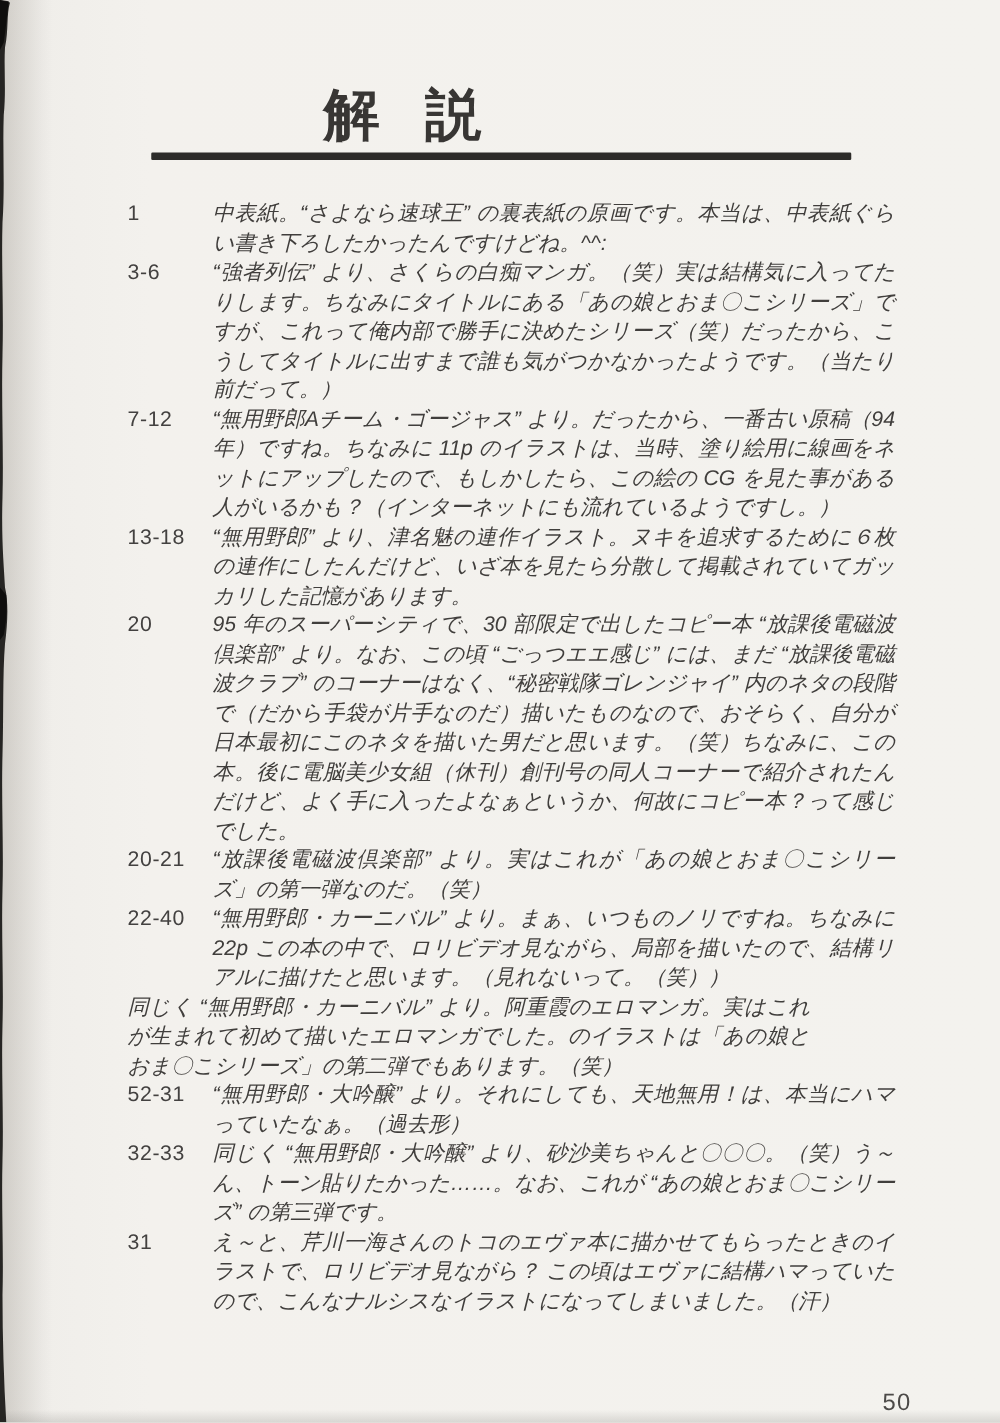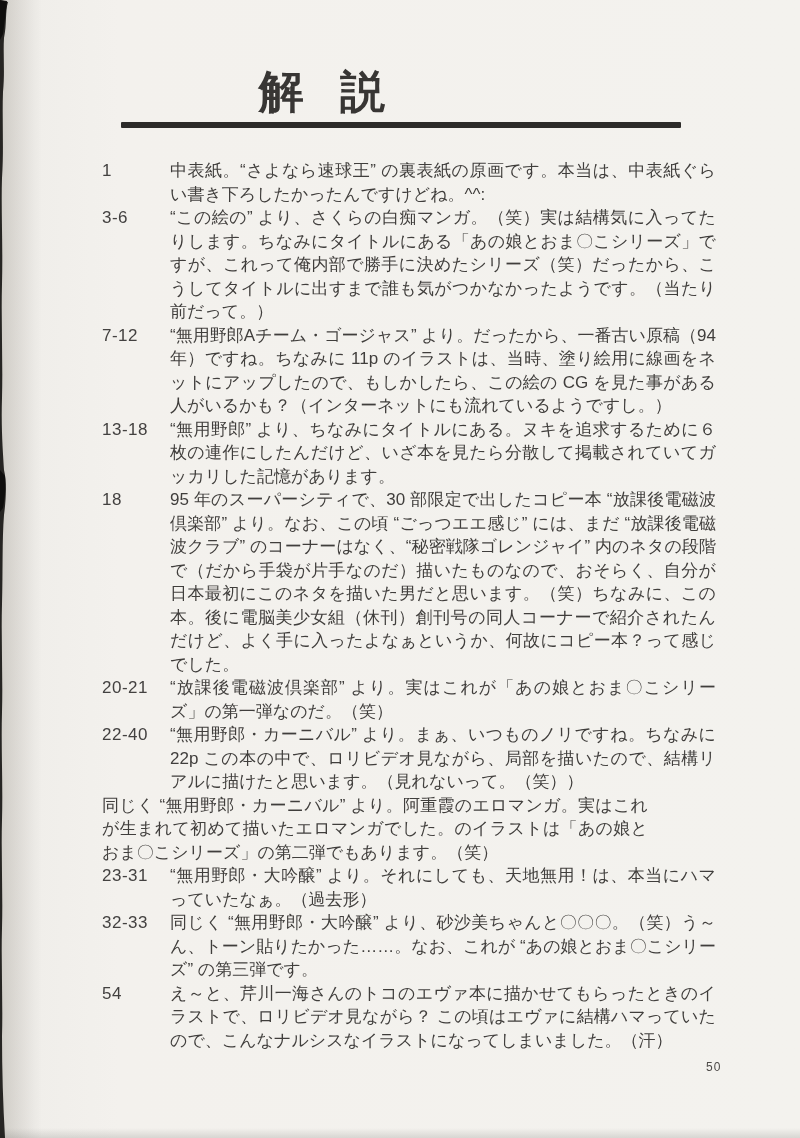--- a/index.html
+++ b/index.html
@@ -71,26 +71,27 @@
   .entry .num {
     flex: 0 0 68px;
     width: 68px;
     letter-spacing: 0.5px;
     color: #434140;
   }
   .entry .txt {
     width: 546px;
     text-align: justify;
     text-justify: inter-ideograph;
+    font-style: italic;
   }
   .page-number {
     position: absolute;
-    top: 1060px;
+    top: 1112px;
     left: 706px;
-    font-size: 12px;
+    font-size: 19px;
     color: #4c4a48;
     letter-spacing: 1px;
   }
 </style>
 </head>
 <body>
 
 <div class="page">
 
   <div class="edge-shade"></div>
@@ -108,54 +109,54 @@
   <h1 class="page-title">解 説</h1>
   <div class="title-rule"></div>
 
   <div class="entries">
     <div class="entry">
       <div class="num">1</div>
       <div class="txt">中表紙。“さよなら速球王” の裏表紙の原画です。本当は、中表紙ぐらい書き下ろしたかったんですけどね。^^:</div>
     </div>
     <div class="entry">
       <div class="num">3-6</div>
-      <div class="txt">“この絵の” より、さくらの白痴マンガ。（笑）実は結構気に入ってたりします。ちなみにタイトルにある「あの娘とおま〇こシリーズ」ですが、これって俺内部で勝手に決めたシリーズ（笑）だったから、こうしてタイトルに出すまで誰も気がつかなかったようです。（当たり前だって。）</div>
+      <div class="txt">“強者列伝” より、さくらの白痴マンガ。（笑）実は結構気に入ってたりします。ちなみにタイトルにある「あの娘とおま〇こシリーズ」ですが、これって俺内部で勝手に決めたシリーズ（笑）だったから、こうしてタイトルに出すまで誰も気がつかなかったようです。（当たり前だって。）</div>
     </div>
     <div class="entry">
       <div class="num">7-12</div>
       <div class="txt">“無用野郎Aチーム・ゴージャス” より。だったから、一番古い原稿（94年）ですね。ちなみに 11p のイラストは、当時、塗り絵用に線画をネットにアップしたので、もしかしたら、この絵の CG を見た事がある人がいるかも？（インターネットにも流れているようですし。）</div>
     </div>
     <div class="entry">
       <div class="num">13-18</div>
-      <div class="txt">“無用野郎” より、ちなみにタイトルにある。ヌキを追求するために６枚の連作にしたんだけど、いざ本を見たら分散して掲載されていてガッカリした記憶があります。</div>
+      <div class="txt">“無用野郎” より、津名魅の連作イラスト。ヌキを追求するために６枚の連作にしたんだけど、いざ本を見たら分散して掲載されていてガッカリした記憶があります。</div>
     </div>
     <div class="entry">
-      <div class="num">18</div>
+      <div class="num">20</div>
       <div class="txt">95 年のスーパーシティで、30 部限定で出したコピー本 “放課後電磁波倶楽部” より。なお、この頃 “ごっつエエ感じ” には、まだ “放課後電磁波クラブ” のコーナーはなく、“秘密戦隊ゴレンジャイ” 内のネタの段階で（だから手袋が片手なのだ）描いたものなので、おそらく、自分が日本最初にこのネタを描いた男だと思います。（笑）ちなみに、この本。後に電脳美少女組（休刊）創刊号の同人コーナーで紹介されたんだけど、よく手に入ったよなぁというか、何故にコピー本？って感じでした。</div>
     </div>
     <div class="entry">
       <div class="num">20-21</div>
       <div class="txt">“放課後電磁波倶楽部” より。実はこれが「あの娘とおま〇こシリーズ」の第一弾なのだ。（笑）</div>
     </div>
     <div class="entry">
       <div class="num">22-40</div>
       <div class="txt">“無用野郎・カーニバル” より。まぁ、いつものノリですね。ちなみに 22p この本の中で、ロリビデオ見ながら、局部を描いたので、結構リアルに描けたと思います。（見れないって。（笑））</div>
     </div>
     <div class="entry">
       <div class="txt">同じく “無用野郎・カーニバル” より。阿重霞のエロマンガ。実はこれが生まれて初めて描いたエロマンガでした。のイラストは「あの娘とおま〇こシリーズ」の第二弾でもあります。（笑）</div>
     </div>
     <div class="entry">
-      <div class="num">23-31</div>
+      <div class="num">52-31</div>
       <div class="txt">“無用野郎・大吟醸” より。それにしても、天地無用！は、本当にハマっていたなぁ。（過去形）</div>
     </div>
     <div class="entry">
       <div class="num">32-33</div>
       <div class="txt">同じく “無用野郎・大吟醸” より、砂沙美ちゃんと〇〇〇。（笑）う～ん、トーン貼りたかった……。なお、これが “あの娘とおま〇こシリーズ” の第三弾です。</div>
     </div>
     <div class="entry">
-      <div class="num">54</div>
+      <div class="num">31</div>
       <div class="txt">え～と、芹川一海さんのトコのエヴァ本に描かせてもらったときのイラストで、ロリビデオ見ながら？ この頃はエヴァに結構ハマっていたので、こんなナルシスなイラストになってしまいました。（汗）</div>
     </div>
   </div>
 
   <div class="page-number">50</div>
 
 </div>
 
 </body></html>

